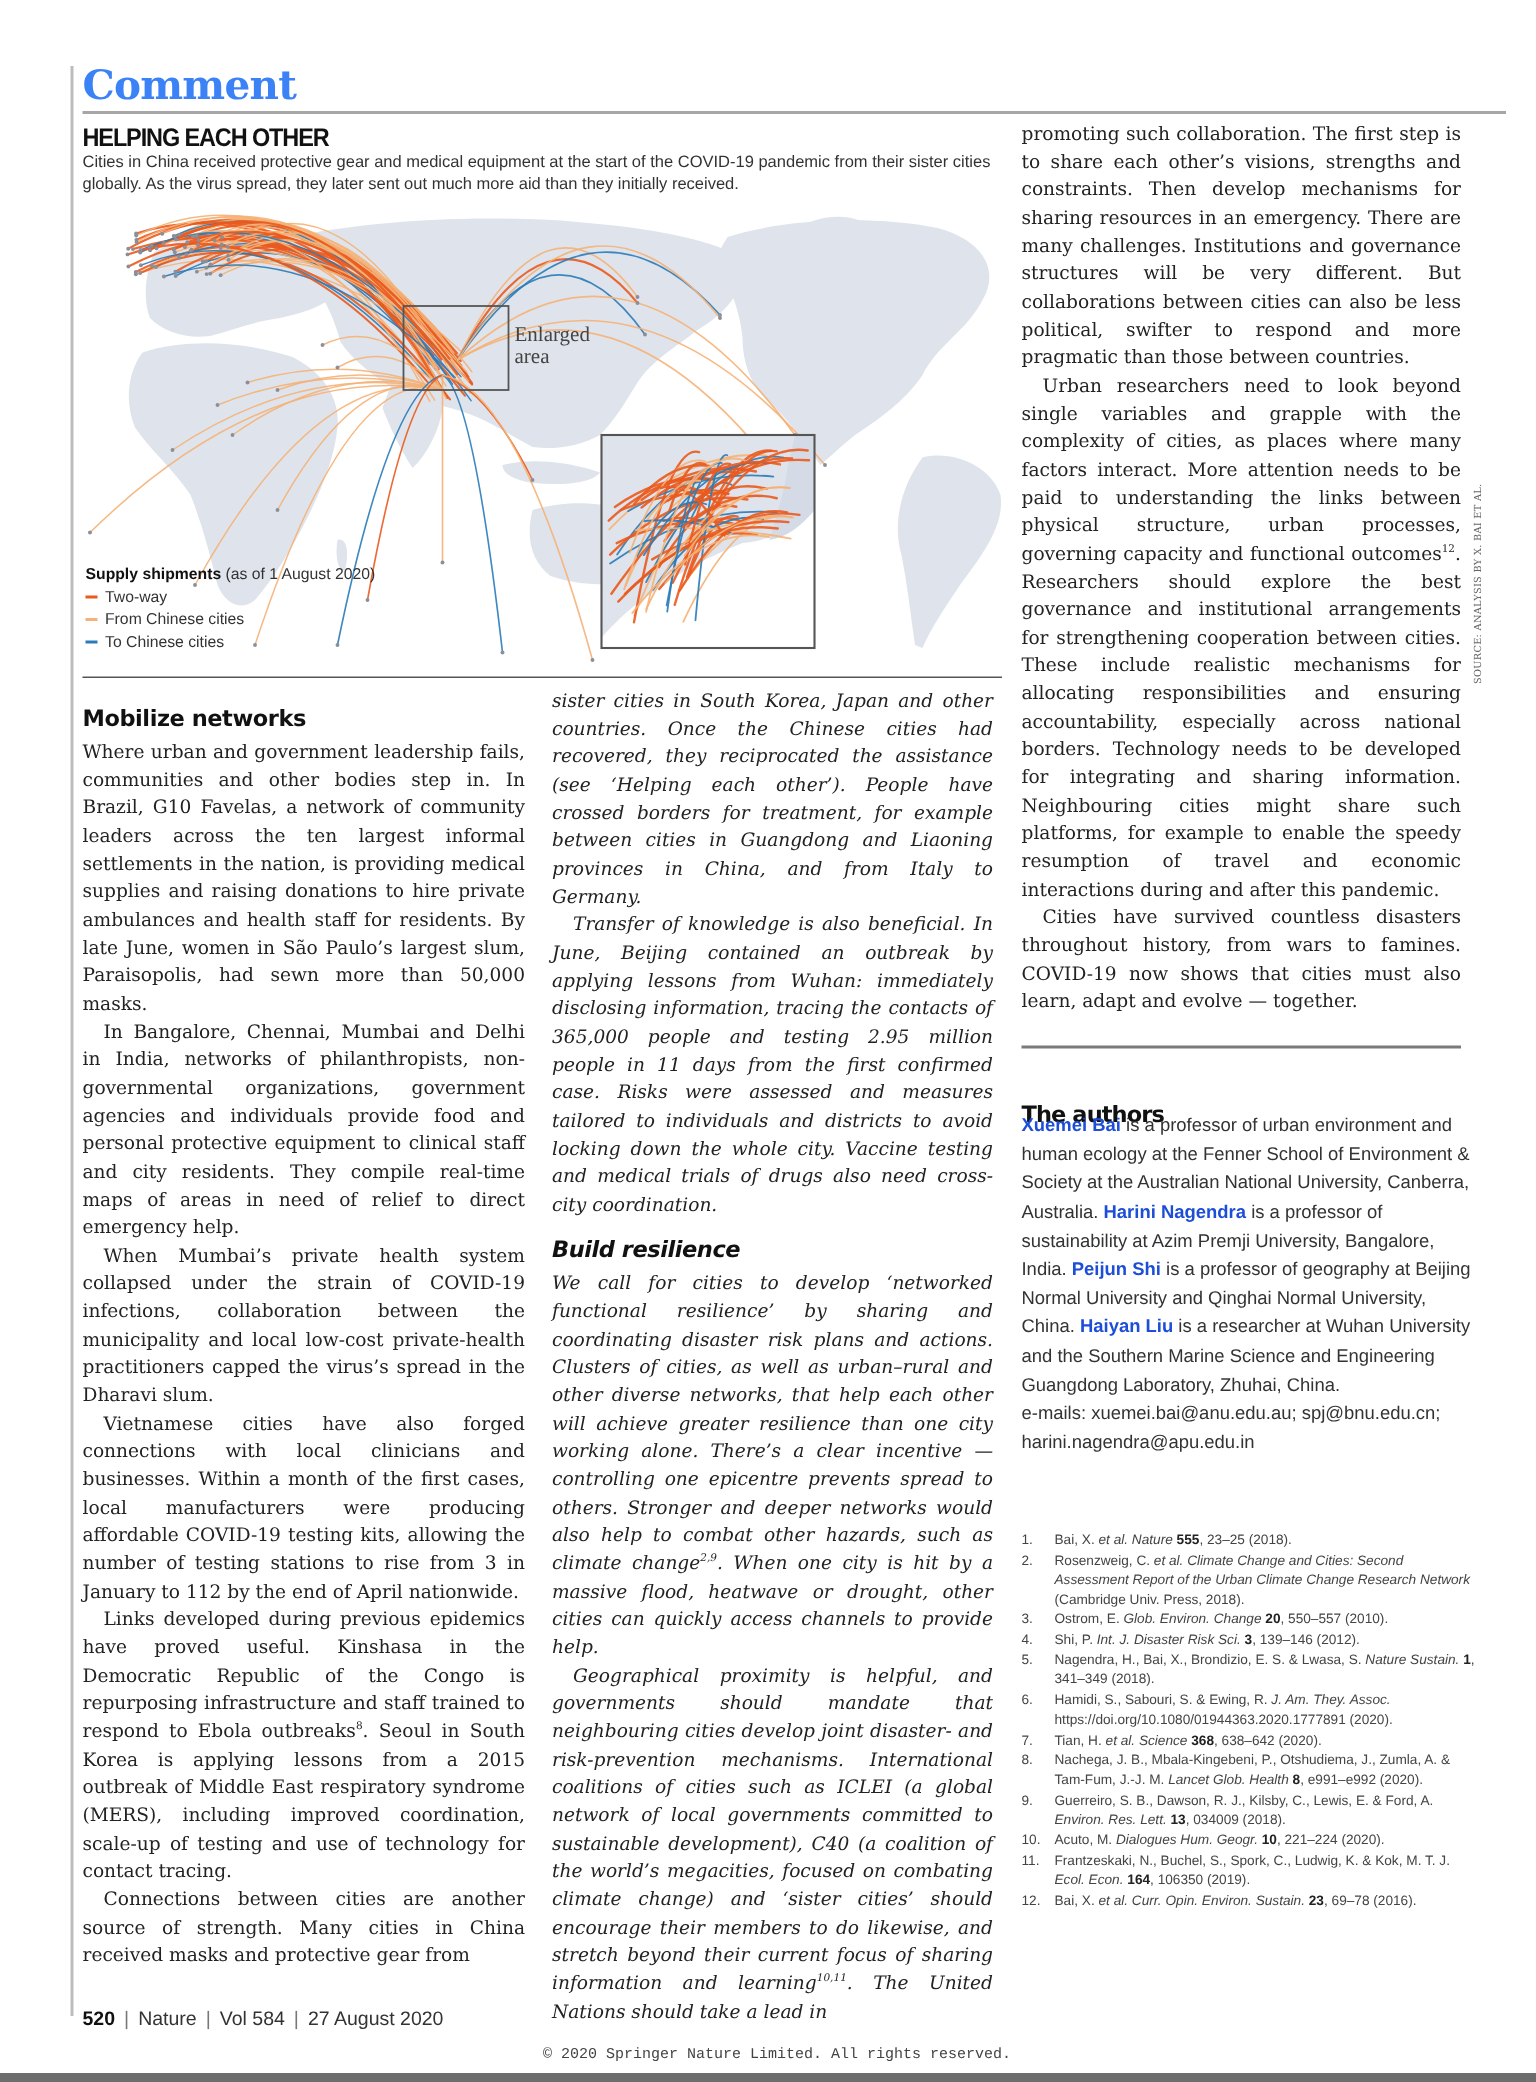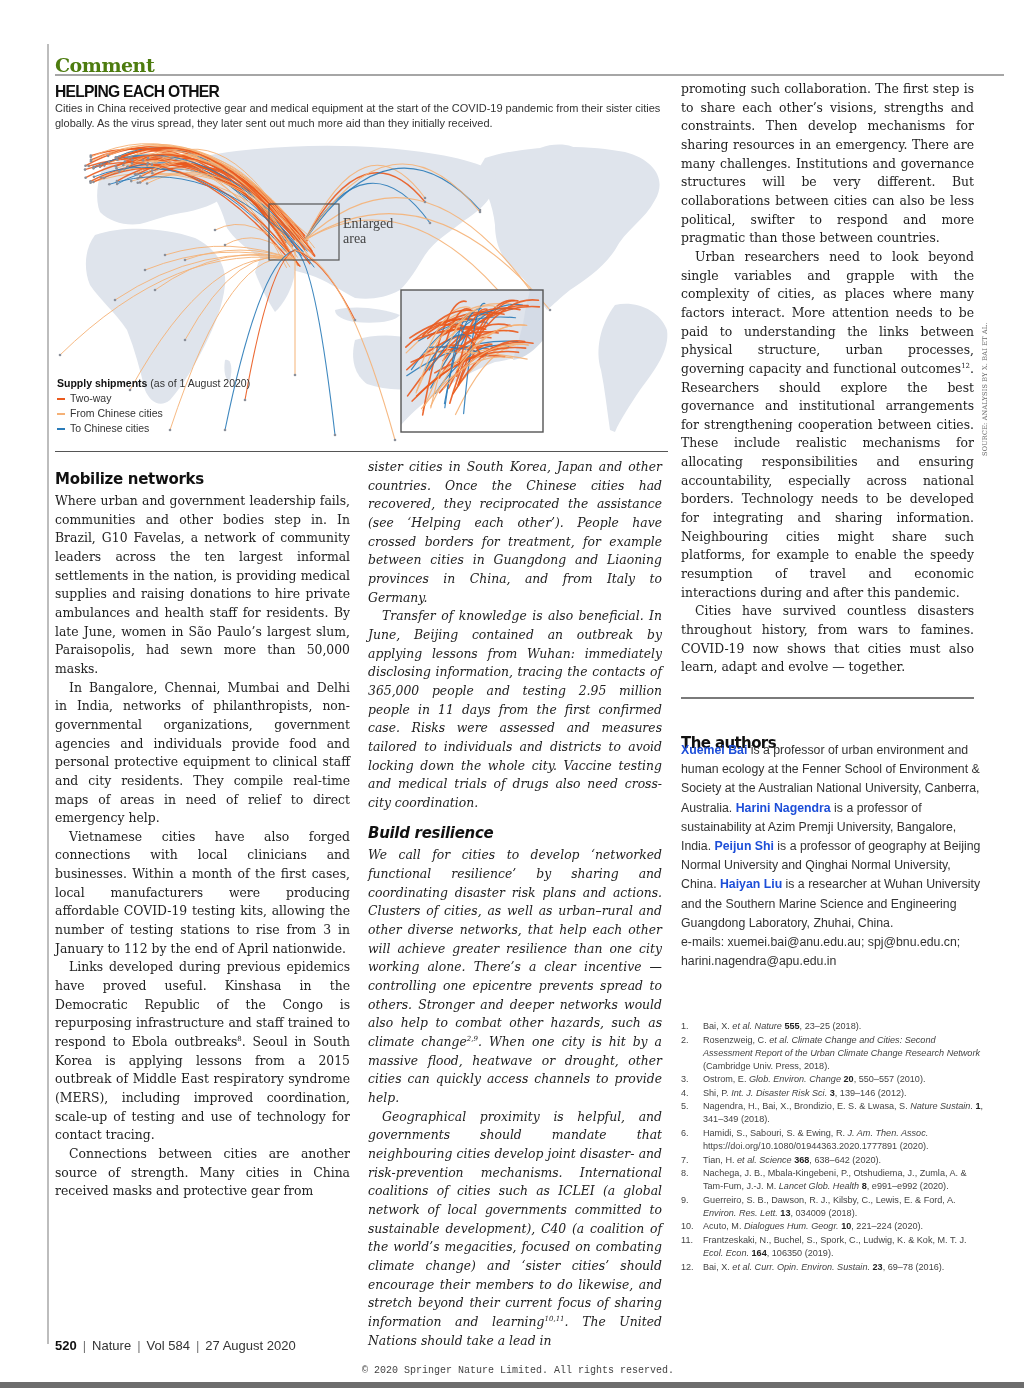--- a/index.html
+++ b/index.html
@@ -2,21 +2,21 @@
 <html><head>
 <meta charset="utf-8">
 <style>
   * { box-sizing: border-box; margin: 0; padding: 0; }
   html, body { width: 1024px; height: 1388px; background: #ffffff; overflow: hidden; }
   body { position: relative; font-family: "DejaVu Serif", serif; color: #231f20; }
 
   .left-rule { position: absolute; left: 47px; top: 44px; width: 2px; height: 1300px; background: #bdbdbd; }
   .bottom-rule { position: absolute; left: 0; top: 1382px; width: 1024px; height: 6px; background: #6d6d6d; }
 
-  .section-title { position: absolute; left: 55px; top: 42px; font-family: "DejaVu Serif", serif; font-weight: bold; font-size: 19px; letter-spacing: -0.5px; color: #4d7c0f; margin-top: 12px; }
+  .section-title { position: absolute; left: 55px; top: 42px; font-family: "DejaVu Serif", serif; font-weight: bold; font-size: 27px; letter-spacing: -0.5px; color: #3b82f6; }
   .top-rule { position: absolute; left: 55px; top: 74px; width: 949px; height: 2px; background: #a6a6a6; }
 
   
   .fig-title { position: absolute; left: 55px; top: 82px; font-family: "Liberation Sans", sans-serif; font-weight: bold; font-size: 17px; letter-spacing: -0.8px; transform: scaleX(0.92); transform-origin: left; color: #111; }
   .fig-caption { position: absolute; left: 55px; top: 101px; width: 620px; font-family: "Liberation Sans", sans-serif; font-size: 11px; line-height: 15px; color: #333; }
   .fig-map { position: absolute; left: 55px; top: 140px; width: 620px; height: 310px; }
   .legend { position: absolute; left: 57px; top: 376px; font-family: "Liberation Sans", sans-serif; font-size: 10.5px; line-height: 15px; color: #333; }
   .legend .legend-title b { color: #111; }
   .legend .swatch { display: inline-block; width: 8px; height: 2px; vertical-align: middle; margin-right: 5px; }
   .enlarged-label { position: absolute; left: 343px; top: 216px; font-family: Liberation Serif, serif; font-size: 14px; line-height: 15px; color: #444; }
@@ -341,20 +341,21 @@
   <div><span class="swatch" style="background:#2a7bb8"></span><span>To Chinese cities</span></div>
 </div>
 
 <div class="fig-bottom-rule"></div>
 <div class="source-credit">SOURCE: ANALYSIS BY X. BAI ET AL.</div>
 
 <div class="col col1">
   <h3>Mobilize networks</h3>
   <p>Where urban and government leadership fails, communities and other bodies step in. In Brazil, G10 Favelas, a network of community leaders across the ten largest informal settlements in the nation, is providing medical supplies and raising donations to hire private ambulances and health staff for residents. By late June, women in São Paulo’s largest slum, Paraisopolis, had sewn more than 50,000 masks.</p>
   <p class="indent">In Bangalore, Chennai, Mumbai and Delhi in India, networks of philanthropists, non-governmental organizations, government agencies and individuals provide food and personal protective equipment to clinical staff and city residents. They compile real-time maps of areas in need of relief to direct emergency help.</p>
+  <p class="indent">When Mumbai’s private health system collapsed under the strain of COVID-19 infections, collaboration between the municipality and local low-cost private-health practitioners capped the virus’s spread in the Dharavi slum.</p>
   <p class="indent">Vietnamese cities have also forged connections with local clinicians and businesses. Within a month of the first cases, local manufacturers were producing affordable COVID-19 testing kits, allowing the number of testing stations to rise from 3 in January to 112 by the end of April nationwide.</p>
   <p class="indent"><span>Links developed during previous epidemics have proved useful. Kinshasa in the Democratic Republic of the Congo is repurposing infrastructure and staff trained to respond to Ebola outbreaks</span><sup>8</sup><span>. Seoul in South Korea is applying lessons from a 2015 outbreak of Middle East respiratory syndrome (MERS), including improved coordination, scale-up of testing and use of technology for contact tracing.</span></p>
   <p class="indent">Connections between cities are another source of strength. Many cities in China received masks and protective gear from</p>
 </div>
 
 <div class="col col2">
   <p>sister cities in South Korea, Japan and other countries. Once the Chinese cities had recovered, they reciprocated the assistance (see ‘Helping each other’). People have crossed borders for treatment, for example between cities in Guangdong and Liaoning provinces in China, and from Italy to Germany.</p>
   <p class="indent">Transfer of knowledge is also beneficial. In June, Beijing contained an outbreak by applying lessons from Wuhan: immediately disclosing information, tracing the contacts of 365,000 people and testing 2.95 million people in 11 days from the first confirmed case. Risks were assessed and measures tailored to individuals and districts to avoid locking down the whole city. Vaccine testing and medical trials of drugs also need cross-city coordination.</p>
   <h3>Build resilience</h3>
   <p><span>We call for cities to develop ‘networked functional resilience’ by sharing and coordinating disaster risk plans and actions. Clusters of cities, as well as urban–rural and other diverse networks, that help each other will achieve greater resilience than one city working alone. There’s a clear incentive — controlling one epicentre prevents spread to others. Stronger and deeper networks would also help to combat other hazards, such as climate change</span><sup>2,9</sup><span>. When one city is hit by a massive flood, heatwave or drought, other cities can quickly access channels to provide help.</span></p>
@@ -370,21 +371,21 @@
 <div class="authors-rule"></div>
 <div class="authors-heading">The authors</div>
 <div class="authors-bio"><b>Xuemei Bai</b><span> is a professor of urban environment and human ecology at the Fenner School of Environment &amp; Society at the Australian National University, Canberra, Australia. </span><b>Harini Nagendra</b><span> is a professor of sustainability at Azim Premji University, Bangalore, India. </span><b>Peijun Shi</b><span> is a professor of geography at Beijing Normal University and Qinghai Normal University, China. </span><b>Haiyan Liu</b><span> is a researcher at Wuhan University and the Southern Marine Science and Engineering Guangdong Laboratory, Zhuhai, China.</span><br><span>e-mails: xuemei.bai@anu.edu.au; spj@bnu.edu.cn; harini.nagendra@apu.edu.in</span></div>
 
 <ol class="refs">
     <li><span class="num">1.</span><span>Bai, X. </span><i>et al. Nature</i> <b>555</b><span>, 23–25 (2018).</span></li>
     <li><span class="num">2.</span><span>Rosenzweig, C. </span><i>et al. Climate Change and Cities: Second Assessment Report of the Urban Climate Change Research Network</i><span> (Cambridge Univ. Press, 2018).</span></li>
     <li><span class="num">3.</span><span>Ostrom, E. </span><i>Glob. Environ. Change</i> <b>20</b><span>, 550–557 (2010).</span></li>
     <li><span class="num">4.</span><span>Shi, P. </span><i>Int. J. Disaster Risk Sci.</i> <b>3</b><span>, 139–146 (2012).</span></li>
     <li><span class="num">5.</span><span>Nagendra, H., Bai, X., Brondizio, E. S. &amp; Lwasa, S. </span><i>Nature Sustain.</i> <b>1</b><span>, 341–349 (2018).</span></li>
-    <li><span class="num">6.</span><span>Hamidi, S., Sabouri, S. &amp; Ewing, R. </span><i>J. Am. Then. Assoc.</i><span> https://doi.org/10.1080/01944363.2020.1777891 (2020).</span></li>
+    <li><span class="num">6.</span><span>Hamidi, S., Sabouri, S. &amp; Ewing, R. </span><i>J. Am. They. Assoc.</i><span> https://doi.org/10.1080/01944363.2020.1777891 (2020).</span></li>
     <li><span class="num">7.</span><span>Tian, H. </span><i>et al. Science</i> <b>368</b><span>, 638–642 (2020).</span></li>
     <li><span class="num">8.</span><span>Nachega, J. B., Mbala-Kingebeni, P., Otshudiema, J., Zumla, A. &amp; Tam-Fum, J.-J. M. </span><i>Lancet Glob. Health</i> <b>8</b><span>, e991–e992 (2020).</span></li>
     <li><span class="num">9.</span><span>Guerreiro, S. B., Dawson, R. J., Kilsby, C., Lewis, E. &amp; Ford, A. </span><i>Environ. Res. Lett.</i> <b>13</b><span>, 034009 (2018).</span></li>
     <li><span class="num">10.</span><span>Acuto, M. </span><i>Dialogues Hum. Geogr.</i> <b>10</b><span>, 221–224 (2020).</span></li>
     <li><span class="num">11.</span><span>Frantzeskaki, N., Buchel, S., Spork, C., Ludwig, K. &amp; Kok, M. T. J. </span><i>Ecol. Econ.</i> <b>164</b><span>, 106350 (2019).</span></li>
     <li><span class="num">12.</span><span>Bai, X. </span><i>et al. Curr. Opin. Environ. Sustain.</i> <b>23</b><span>, 69–78 (2016).</span></li>
   </ol>
 
 <div class="footer-page"><b>520</b><span class="sep">|</span><span>Nature</span><span class="sep">|</span><span>Vol 584</span><span class="sep">|</span><span>27 August 2020</span></div>
 <div class="copyright">© 2020 Springer Nature Limited. All rights reserved.</div>

